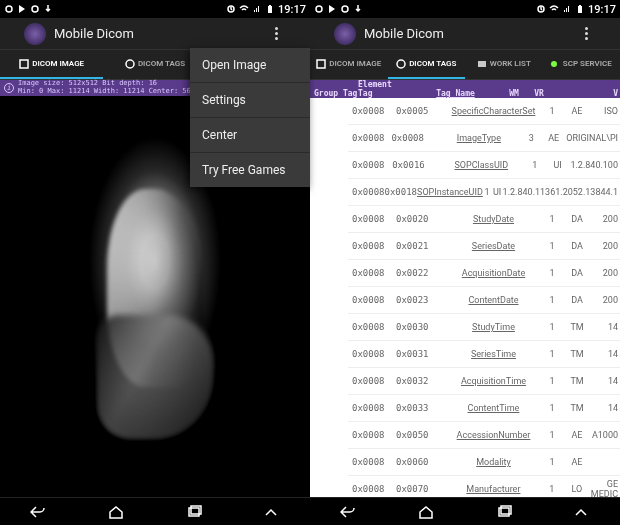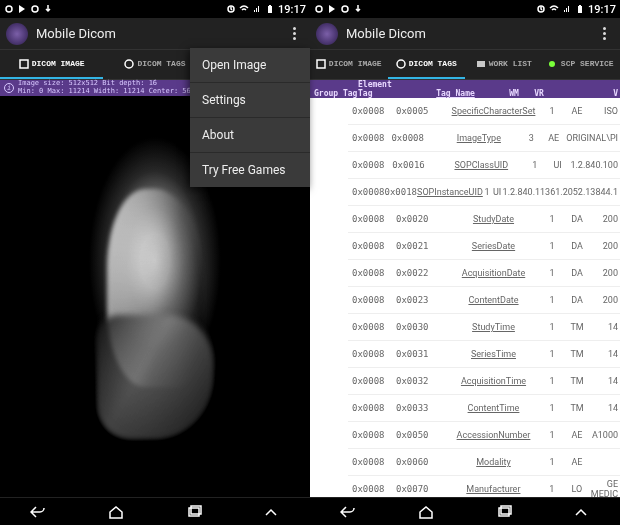--- a/index.html
+++ b/index.html
@@ -3,27 +3,27 @@
 <meta charset="utf-8">
 <style>
   * { margin: 0; padding: 0; box-sizing: border-box; }
   body { font-family: Roboto, Arial, sans-serif; background: #fff; width: 620px; height: 525px; display: flex; overflow: hidden; }
   .phone { width: 310px; height: 525px; background: #000; display: flex; flex-direction: column; position: relative; }
   .status-bar { height: 18px; background: #000; color: #fff; display: flex; align-items: center; font-size: 9px; padding: 0 4px; }
   .status-left { display: flex; gap: 3px; align-items: center; }
   .status-right { margin-left: auto; display: flex; gap: 3px; align-items: center; }
   .sicon { width: 10px; height: 10px; display: inline-block; }
   .clock { font-size: 11px; font-weight: 500; }
-  .action-bar { height: 32px; background: #222; color: #fff; display: flex; align-items: center; padding: 0 6px; border-bottom: 1px solid #333; }
+  .action-bar { height: 32px; background: #222; color: #fff; display: flex; align-items: center; padding: 0 24px; border-bottom: 1px solid #333; }
   .app-icon { width: 22px; height: 22px; border-radius: 50%; background: radial-gradient(ellipse at center, #7b5fa8 0%, #4a3570 60%, #2a1f40 100%); margin-right: 8px; }
   .app-title { font-size: 13px; font-weight: 400; color: #eee; }
   .overflow-btn { margin-left: auto; width: 20px; height: 20px; display: flex; flex-direction: column; justify-content: center; align-items: center; gap: 2px; cursor: pointer; }
   .overflow-btn span { width: 3px; height: 3px; background: #ddd; border-radius: 50%; }
   .tabs { height: 30px; background: #222; display: flex; align-items: stretch; border-bottom: 1px solid #333; }
-  .tab { flex: 1; display: flex; align-items: center; justify-content: center; gap: 3px; color: #aaa; font-size: 8px; font-weight: 600; cursor: pointer; border-bottom: 2px solid transparent; white-space: nowrap; padding: 0 2px; font-family: Liberation Mono, monospace; }
+  .tab { flex: 1; display: flex; align-items: center; justify-content: center; gap: 3px; color: #aaa; font-size: 8px; font-weight: 600; cursor: pointer; border-bottom: 2px solid transparent; white-space: nowrap; padding: 0 2px; }
   .tab.active { color: #fff; border-bottom-color: #33b5e5; }
   .tab-icon { width: 10px; height: 10px; display: inline-block; }
   .info-bar { height: 16px; background: #5a3a8a; color: #d8c8ff; font-size: 7px; display: flex; align-items: center; padding: 0 4px; gap: 4px; font-family: monospace; }
   .info-icon { width: 10px; height: 10px; border-radius: 50%; border: 1px solid #d8c8ff; display: flex; align-items: center; justify-content: center; font-size: 7px; font-style: italic; }
   .content { flex: 1; background: #000; position: relative; display: flex; align-items: center; justify-content: center; overflow: hidden; }
   .mri-image { width: 240px; height: 360px; background: radial-gradient(ellipse 40% 50% at 50% 40%, #e8e8e8 0%, #ccc 15%, #888 30%, #444 50%, #222 70%, #000 100%),
     linear-gradient(180deg, #000 0%, #333 20%, #555 40%, #444 60%, #222 80%, #000 100%); 
     filter: contrast(1.4) brightness(0.9);
     position: relative; }
   .mri-image::before { content: ""; position: absolute; top: 20%; left: 30%; width: 40%; height: 55%; background: linear-gradient(100deg, rgba(255,255,255,0.7) 0%, rgba(200,200,200,0.6) 30%, rgba(100,100,100,0.4) 60%, rgba(0,0,0,0.3) 100%); border-radius: 40% 50% 30% 40%; filter: blur(2px); }
@@ -123,21 +123,21 @@
     </div>
   </div>
 
   <div class="content">
     <div class="mri-image"></div>
   </div>
 
   <div class="overflow-menu">
     <div class="menu-item">Open Image</div>
     <div class="menu-item">Settings</div>
-    <div class="menu-item">About</div>
+    <div class="menu-item">Center</div>
     <div class="menu-item">Try Free Games</div>
   </div>
 
   <div class="nav-bar">
     <div class="nav-btn">
         <svg width="18" height="14" viewBox="0 0 18 14">
           <path d="M6 2L1 7l5 5M1 7h9a4 4 0 0 0 4-4" class="svglike"></path>
         </svg>
       </div>
     <div class="nav-btn">

